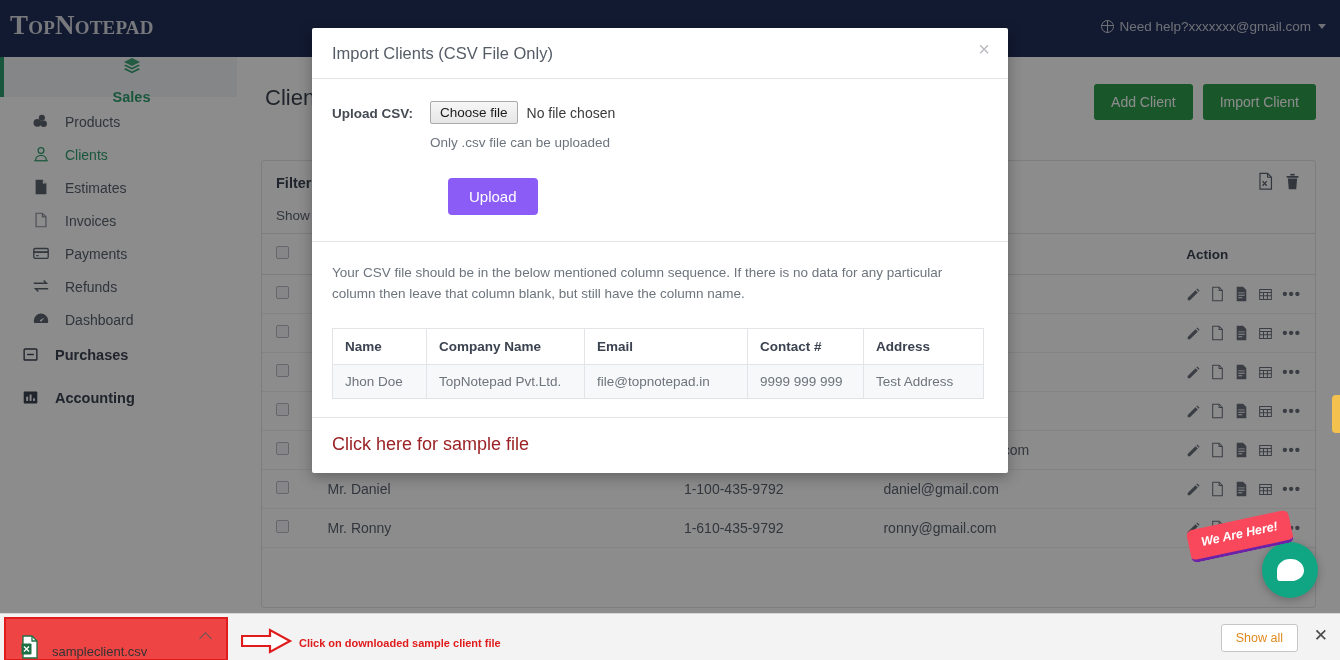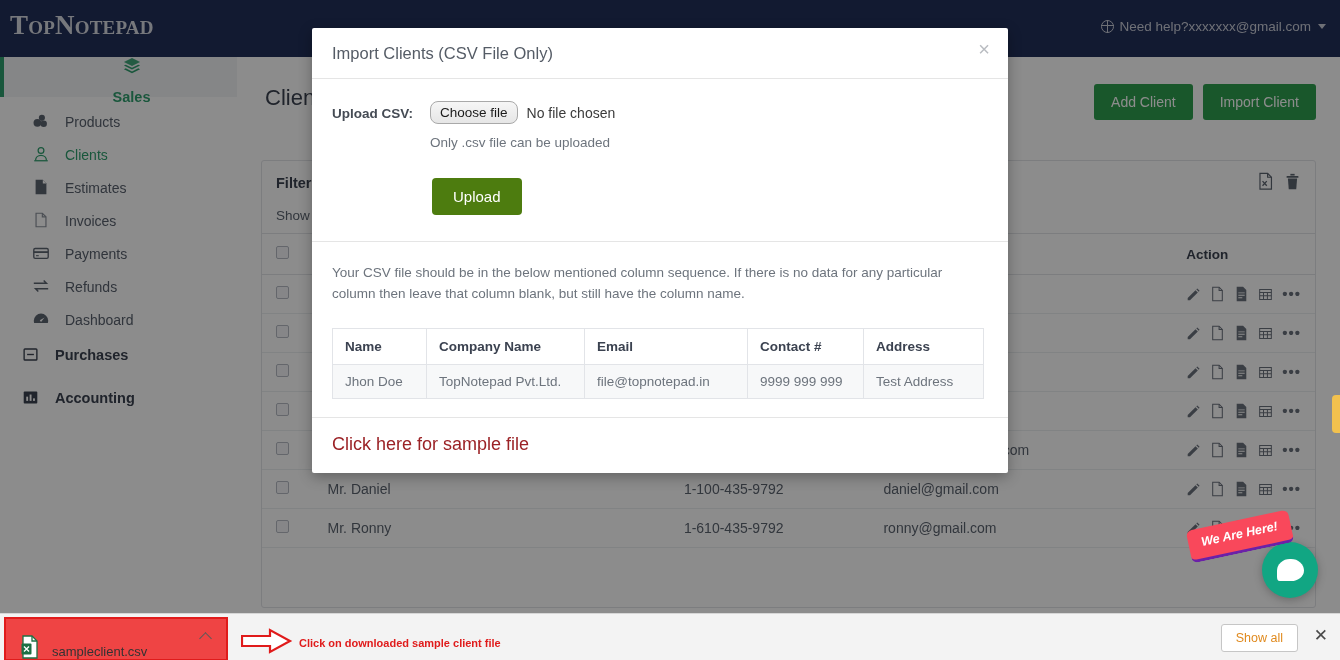--- a/index.html
+++ b/index.html
@@ -138,28 +138,28 @@
   .modal-body1 { padding:22px 20px 26px 20px; min-height:125px; }
   .frow { display:flex; align-items:flex-start; }
   .flabel {
     width:98px; font-weight:bold; font-size:13.5px; color:#454b54; line-height:19px;
     padding-top:3px;
   }
   .fctl { flex:1; }
   .filebar { display:flex; align-items:center; gap:9px; }
   .choose-file {
     border:1px solid #a9a9a9; background:linear-gradient(#f6f6f6,#e6e6e6);
-    padding:3px 9px; font-size:13.5px; color:#1a1a1a; border-radius:8px;
+    padding:3px 9px; font-size:13.5px; color:#1a1a1a; border-radius:2px;
     cursor:pointer; font-family:"Liberation Sans",sans-serif;
   }
   .nofile { font-size:14px; color:#3b3b3b; }
   .hint { font-size:13.5px; color:#6d747d; margin-top:11px; }
   .upload-btn {
-    margin-top:28px; margin-left:2px;
-    background:#4d7c0f; color:#fff; border:none; border-radius:4px;
+    margin-top:28px; margin-left:18px;
+    background:#8b5cf6; color:#fff; border:none; border-radius:4px;
     font-size:15px; padding:10px 21px; cursor:pointer;
     font-family:"Liberation Sans",sans-serif;
   }
   .modal-sep { border-top:1px solid #e5e5e5; }
   .modal-body2 { padding:20px 20px 18px 20px; }
   .csv-note { font-size:13.5px; color:#6d747d; line-height:21px; }
   table.csvtab {
     margin-top:24px; border-collapse:collapse; width:652px;
     border:1px solid #e2e4e8;
   }

